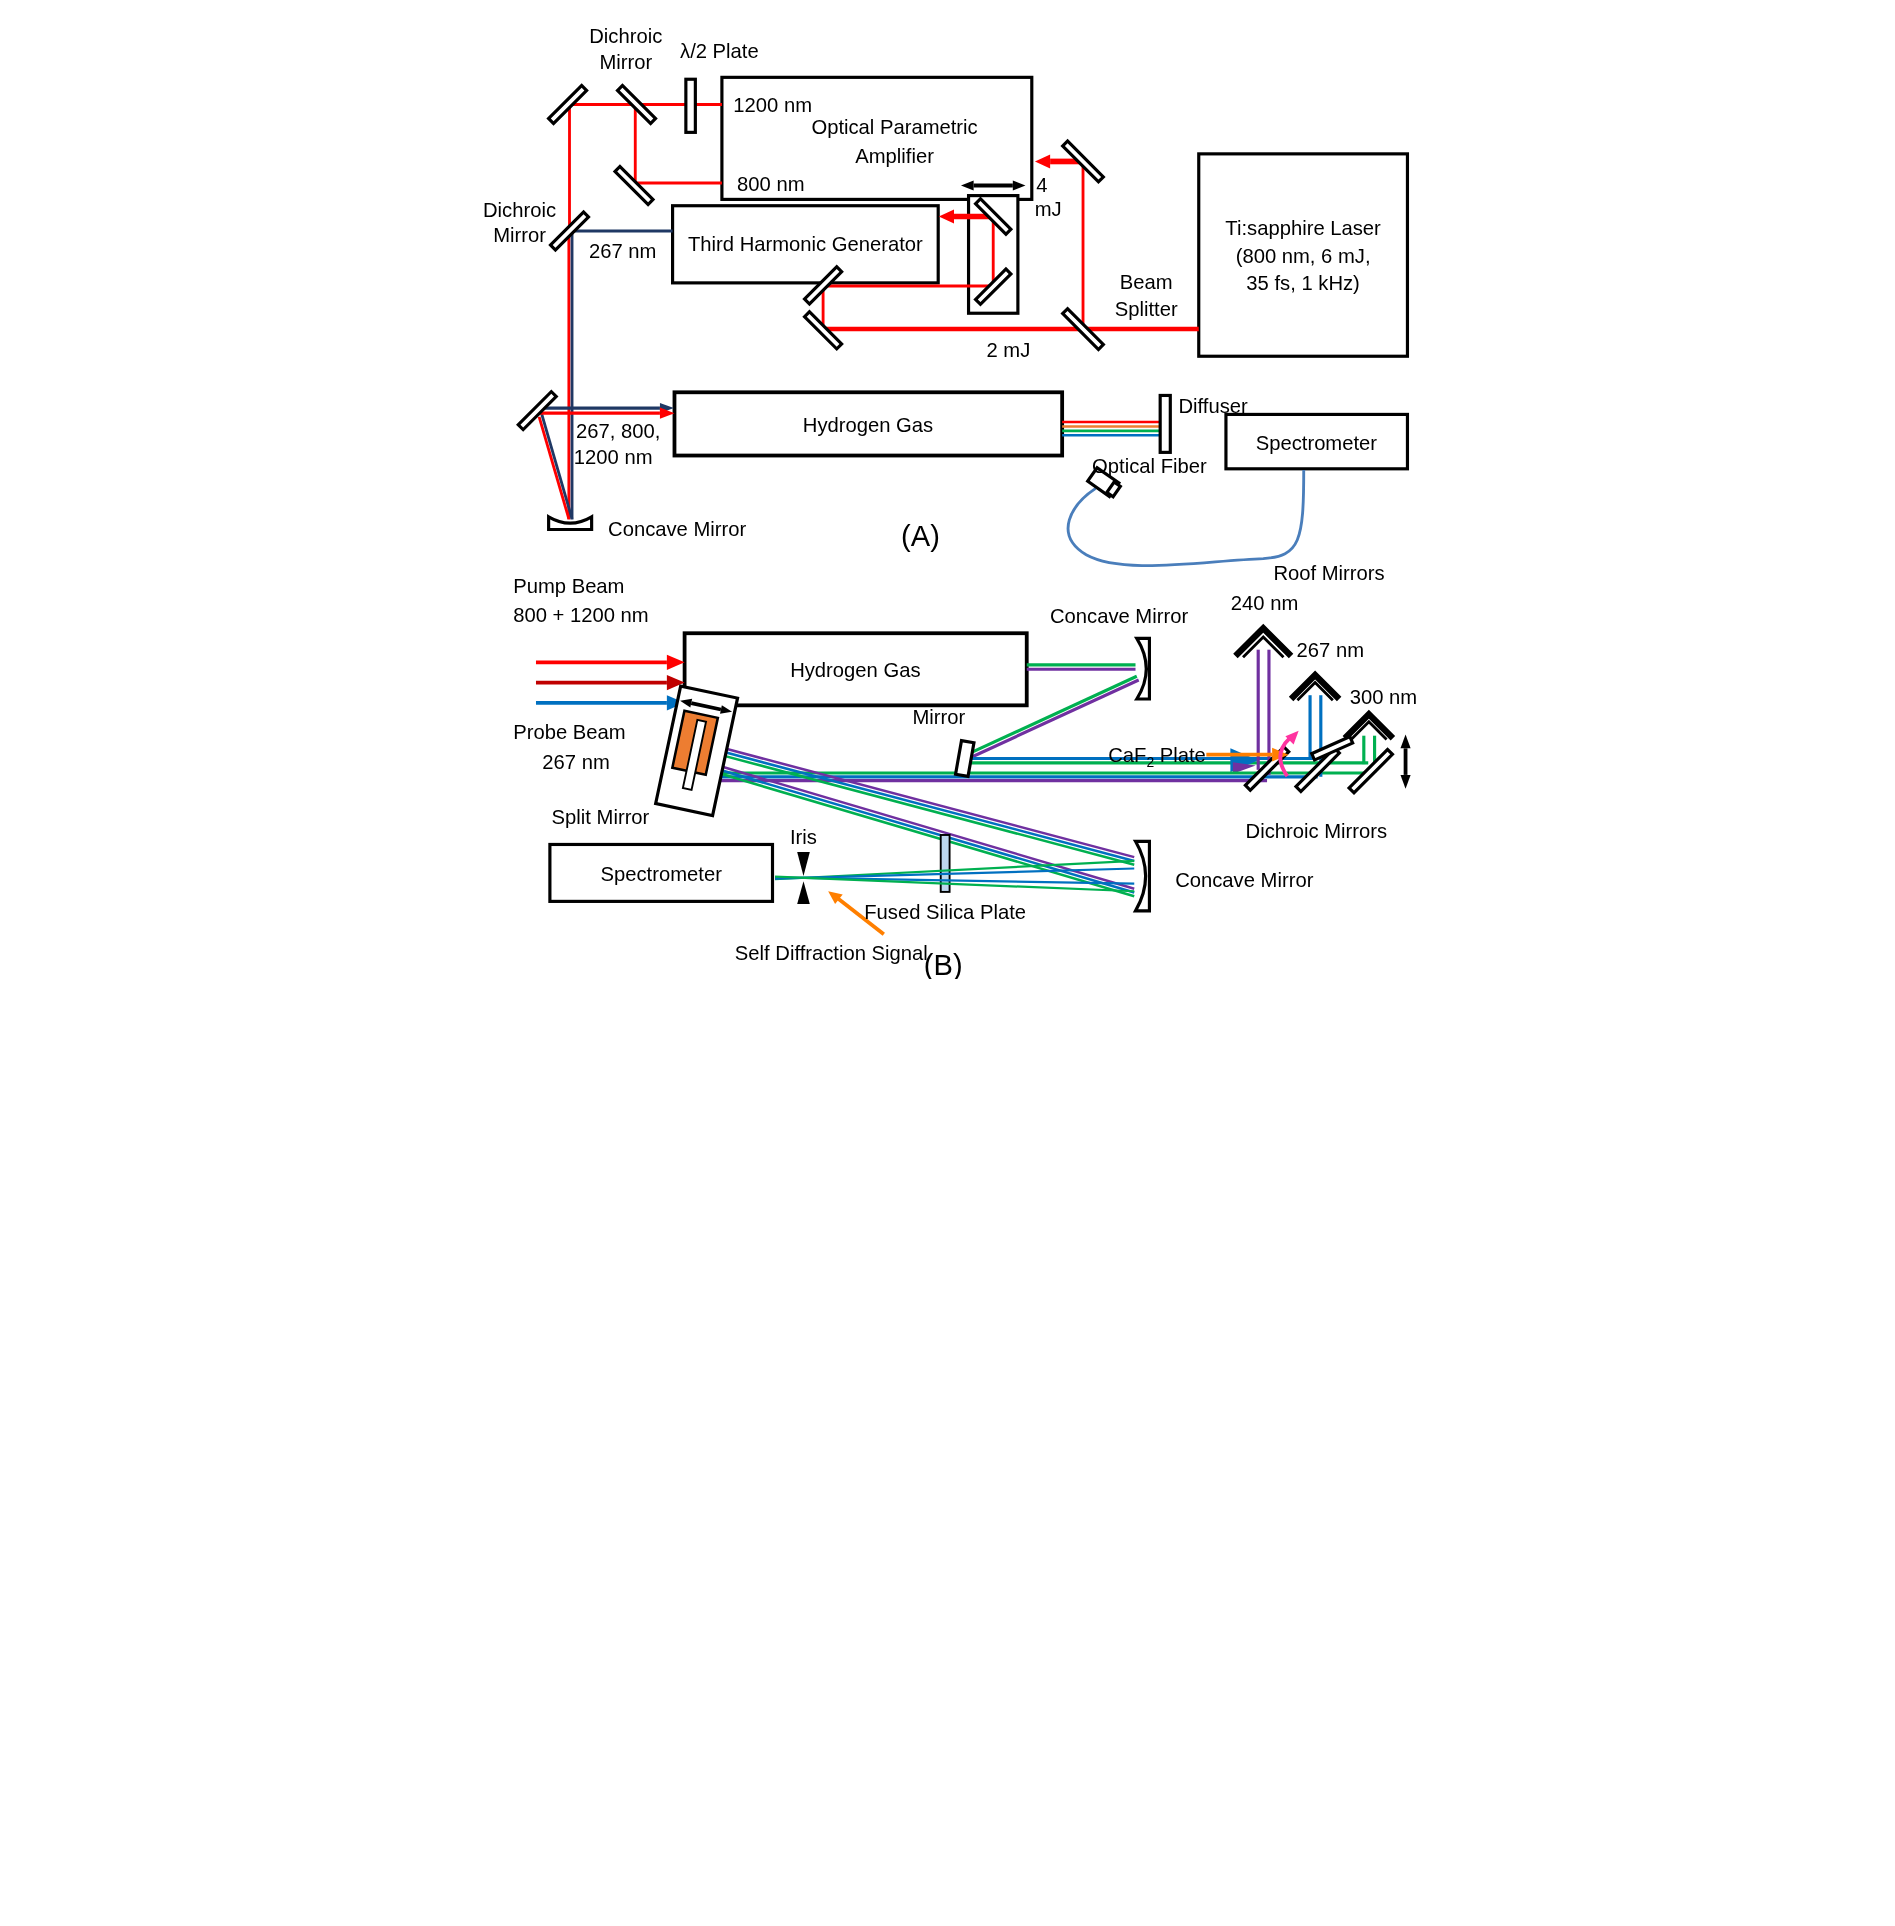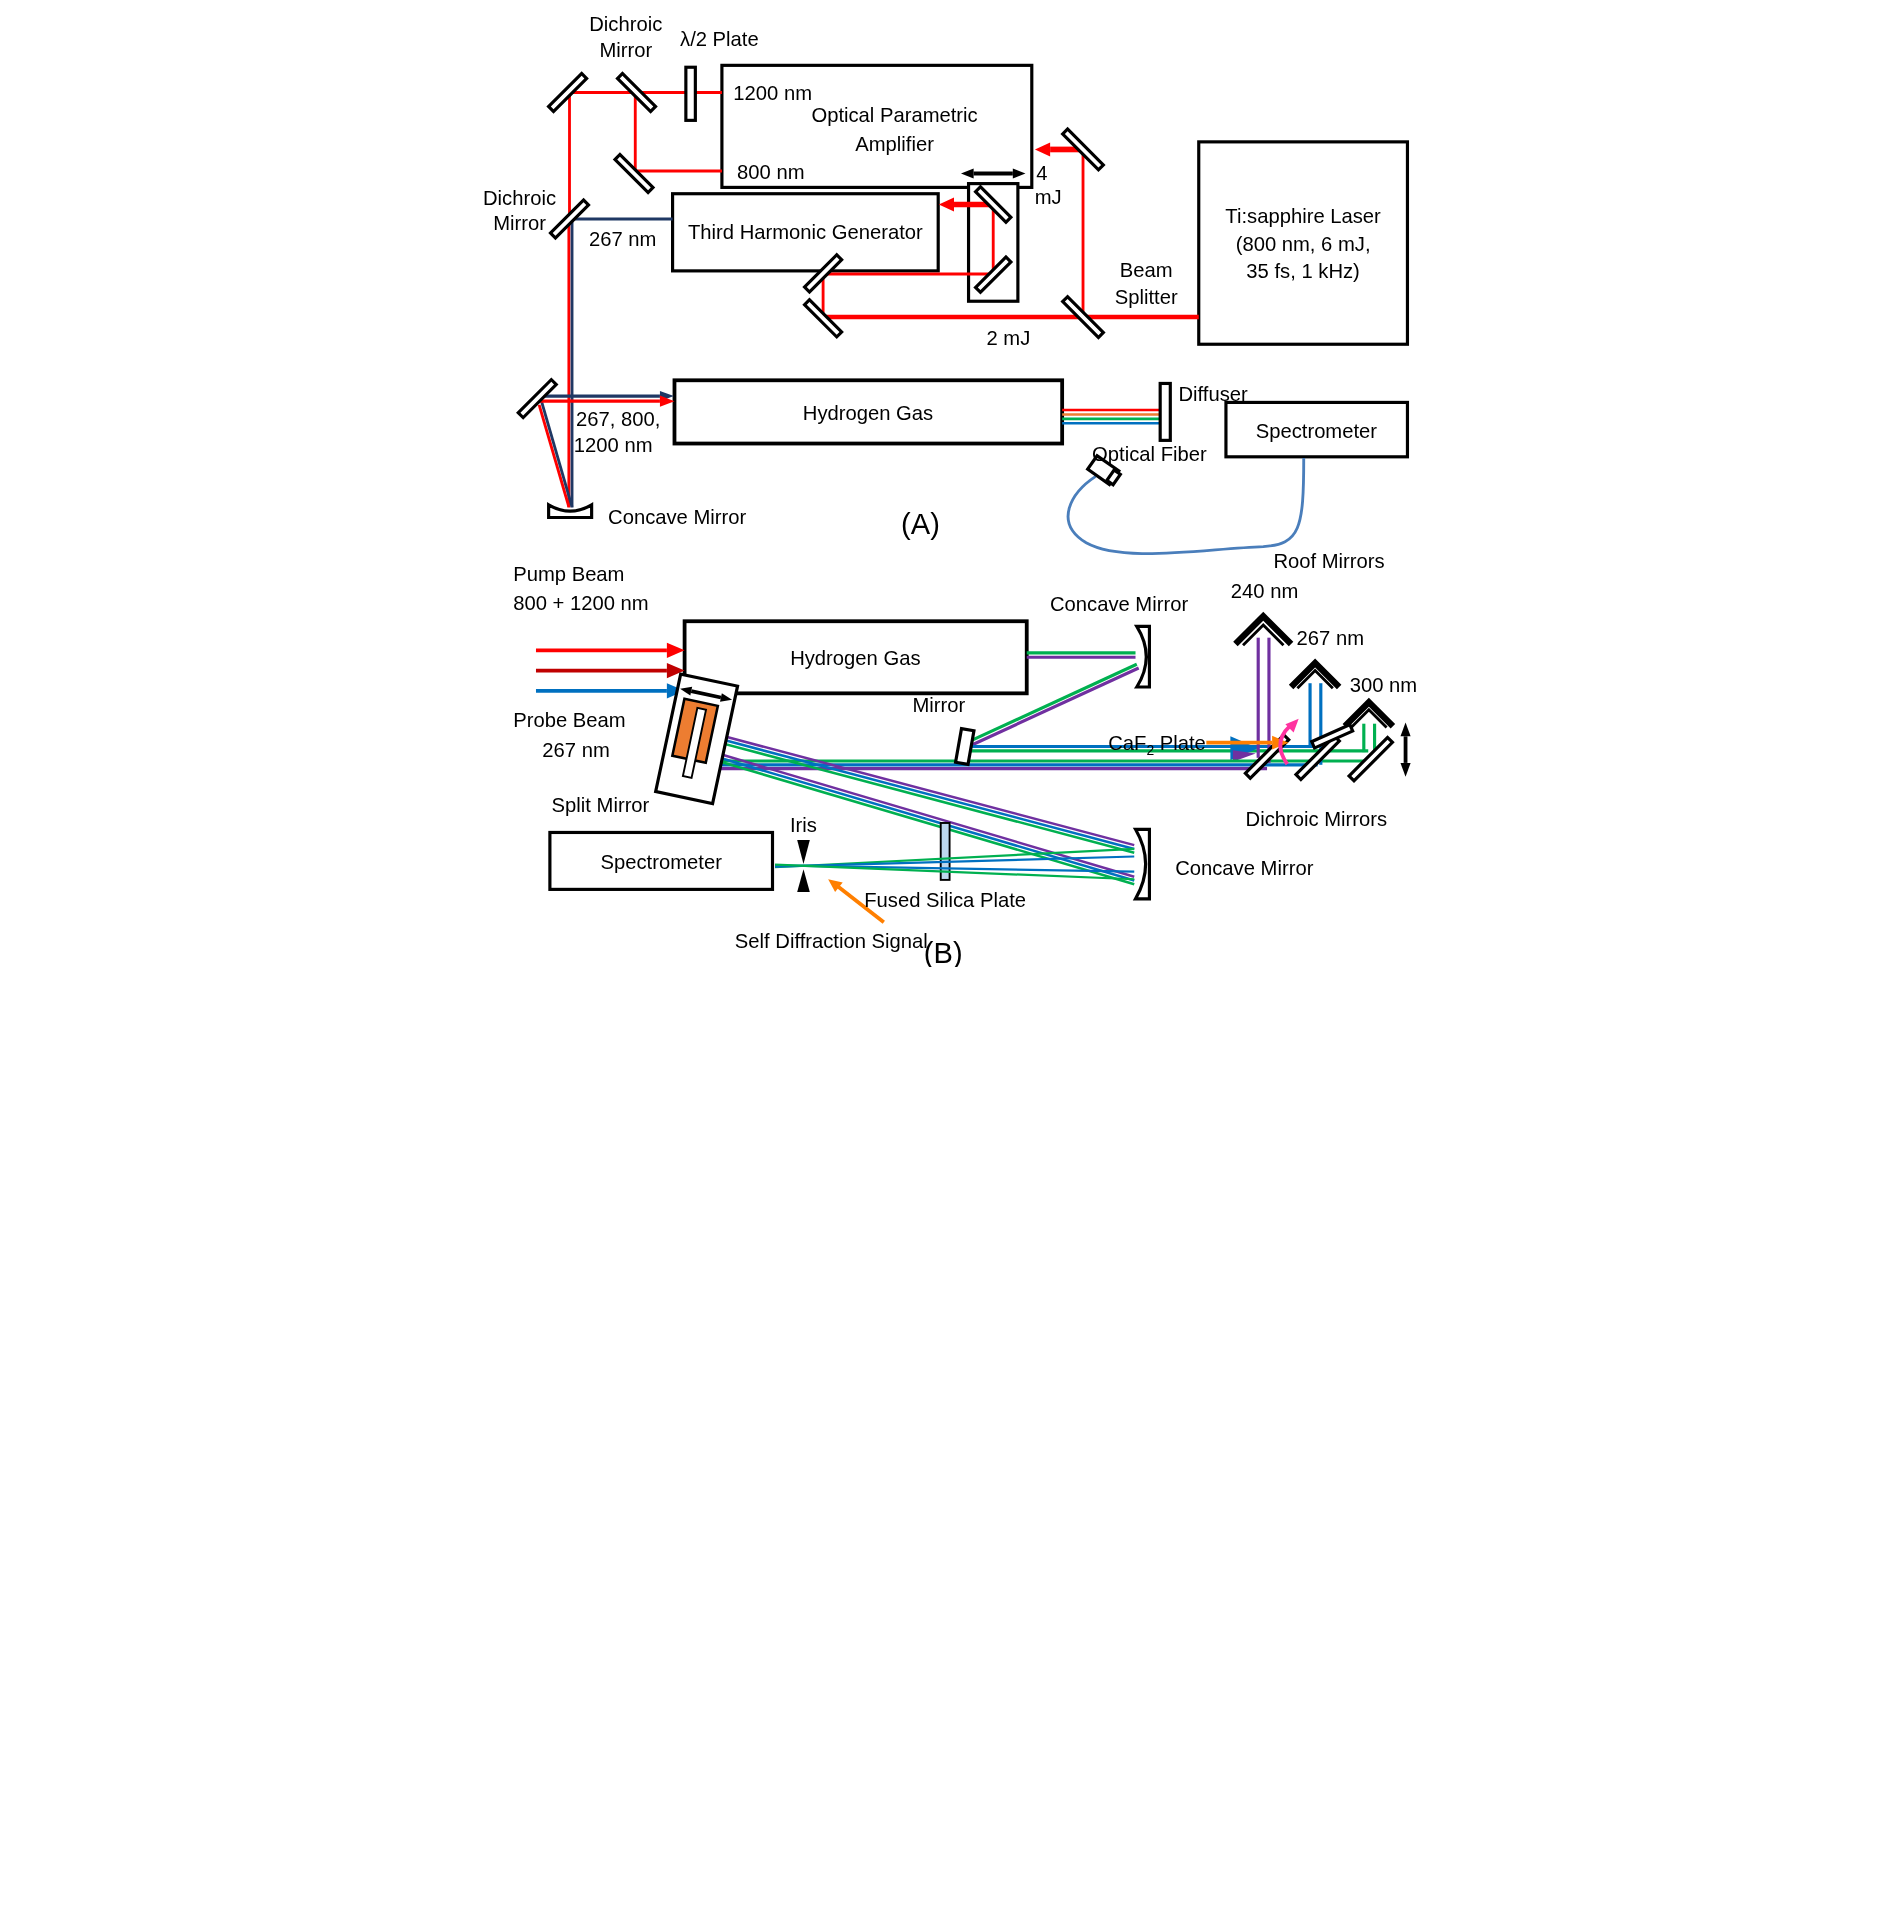--- a/index.html
+++ b/index.html
@@ -1,16 +1,16 @@
 <!DOCTYPE html>
 <html style="font-size:10px"><head>
 <meta charset="utf-8">
 <style>
   html,body{margin:0;padding:0;background:#fff;}
-  .stage{width:100%;max-width:948px;margin:4px auto;text-align:right;}
+  .stage{width:100%;max-width:948px;margin:16px auto;text-align:right;}
   svg{display:block;width:100%;height:auto;background:#fff;}
   .bx{fill:#fff;stroke:#000;stroke-width:5;}
   .bxh{fill:#fff;stroke:#000;stroke-width:6;}
   .mr{fill:#fff;stroke:#000;stroke-width:5;}
   .lb{font-family:"Liberation Sans","DejaVu Sans",sans-serif;font-size:32px;fill:#000;}
   .lbm{text-anchor:middle;}
   .tag{font-family:"Liberation Sans","DejaVu Sans",sans-serif;font-size:46px;fill:#000;text-anchor:middle;}
   .thin{stroke-width:4.5;fill:none;}
   .thick{stroke-width:7;fill:none;}
   .shaft{stroke-width:9;fill:none;}

